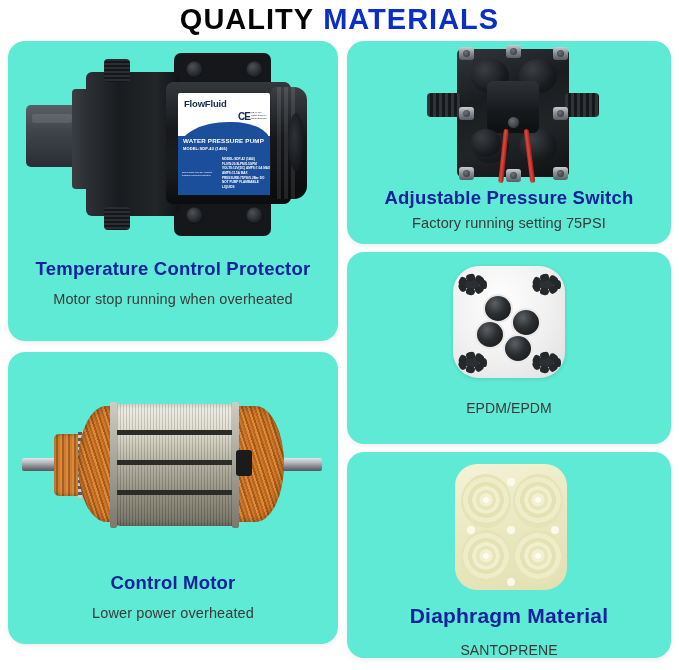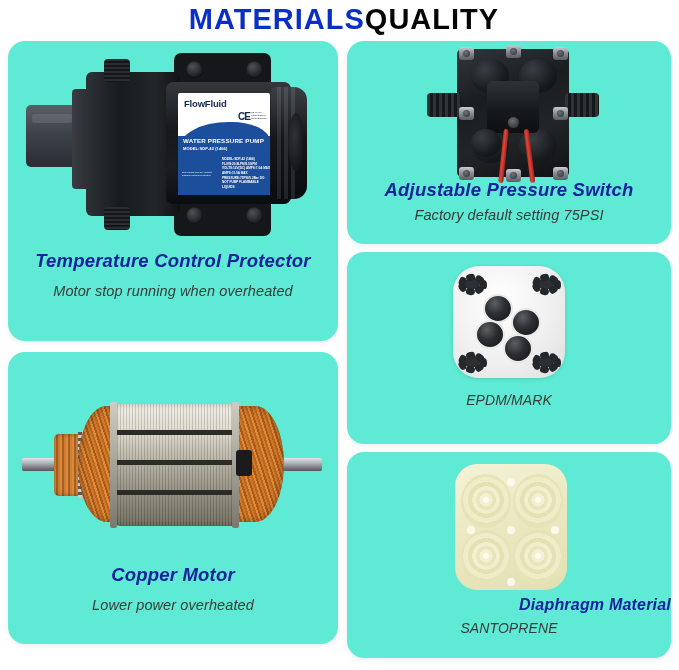--- a/index.html
+++ b/index.html
@@ -42,23 +42,22 @@
     box-shadow: 0 2px 5px rgba(0,0,0,0.07);
     overflow: hidden;
   }
   .card-media {
     position: absolute;
     left: 0; right: 0; top: 0;
     overflow: hidden;
   }
   .card-text {
     position: absolute;
-    left: 0; right: 0; bottom: 8px;
+    left: 0; right: 0; bottom: 0;
     text-align: center;
-    font-style: italic;
   }
   .card-head {
     color: #16219c;
     font-weight: 700;
     letter-spacing: 0.2px;
   }
   .card-sub {
     color: #3a3a3a;
     font-weight: 400;
     letter-spacing: 0.1px;
@@ -86,22 +85,22 @@
   #card-sealing .card-head  { font-size: 17.5px; }
   #card-sealing .card-sub   { font-size: 14px; margin-top: 6px; }
 
   #card-motor   .card-media { height: 205px; top: 12px; }
   #card-motor   .card-text  { height: 78px; padding-top: 6px; }
   #card-motor   .card-head  { font-size: 18.5px; }
   #card-motor   .card-sub   { font-size: 14.5px; margin-top: 11px; }
 
   #card-diaph   .card-media { height: 150px; }
   #card-diaph   .card-text  { height: 56px; padding-top: 2px; }
-  #card-diaph   .card-head  { font-size: 16px; text-align: right; }
-  #card-diaph   .card-sub   { font-size: 14px; margin-top: 6px; }
+  #card-diaph   .card-head  { font-size: 21px; }
+  #card-diaph   .card-sub   { font-size: 14px; margin-top: 14px; }
 
   
   .pump { position: absolute; left: 18px; top: 8px; width: 295px; height: 190px; }
   .pump-base {
     position: absolute; left: 148px; top: 4px; width: 97px; height: 183px;
     background: #15171a; border-radius: 7px;
   }
   .pump-bolt {
     position: absolute; width: 17px; height: 17px; border-radius: 50%;
     background: radial-gradient(circle at 38% 33%, #4e5257 0%, #25282c 55%, #0c0d0f 100%);
@@ -336,22 +335,22 @@
   }
   .arm-blacknub {
     position: absolute; left: 214px; top: 58px; width: 16px; height: 26px;
     background: #1b1b1b; border-radius: 3px;
   }
 </style>
 </head>
 <body>
 
 <div class="title-bar">
+  <span class="title-word title-a">QUALITY</span>
   <span class="title-word title-b">MATERIALS</span>
-  <span class="title-word title-a">QUALITY</span>
 </div>
 
 <div class="card" id="card-temp">
   <div class="card-media">
     <div class="pump">
       <div class="pump-base"></div>
       <div class="pump-bolt" style="left:160px; top:12px;"></div>
       <div class="pump-bolt" style="left:220px; top:12px;"></div>
       <div class="pump-bolt" style="left:160px; top:158px;"></div>
       <div class="pump-bolt" style="left:220px; top:158px;"></div>
@@ -419,21 +418,21 @@
       <div class="psw-screw" style="left:79px;  top:124px;"></div>
       <div class="psw-screw" style="left:126px; top:122px;"></div>
 
       <div class="psw-dome" style="left:44px; top:84px; width:30px; height:28px;"></div>
       <div class="psw-wire" style="left:74px;  top:84px; height:54px; transform:rotate(6deg);"></div>
       <div class="psw-wire" style="left:100px; top:84px; height:54px; transform:rotate(-7deg);"></div>
     </div>
   </div>
   <div class="card-text">
     <div class="card-head">Adjustable Pressure Switch</div>
-    <div class="card-sub">Factory default setting 75PSI</div>
+    <div class="card-sub">Factory running setting 75PSI</div>
   </div>
 </div>
 
 <div class="card" id="card-sealing">
   <div class="card-media">
     <div class="seal">
       <div class="seal-body"></div>
 
       <div class="seal-corner" style="left:16px;  top:14px;">
           <div class="seal-petal" style="left: 25px; top: 8px; transform: rotate(0deg);"></div>
@@ -472,21 +471,21 @@
           <div class="seal-petal" style="left: 20.8584px; top: 2.52718px; transform: rotate(308.571deg);"></div>
         </div>
 
       <div class="seal-cap" style="left:44px; top:36px;"></div>
       <div class="seal-cap" style="left:72px; top:50px;"></div>
       <div class="seal-cap" style="left:36px; top:62px;"></div>
       <div class="seal-cap" style="left:64px; top:76px;"></div>
     </div>
   </div>
   <div class="card-text">
-    <div class="card-sub">EPDM/MARK</div>
+    <div class="card-sub">EPDM/EPDM</div>
   </div>
 </div>
 
 <div class="card" id="card-motor">
   <div class="card-media">
     <div class="arm">
       <div class="arm-shaft" style="left:0px;   width:72px;"></div>
       <div class="arm-shaft" style="left:228px; width:72px;"></div>
 
       <div class="arm-commutator"></div>
@@ -500,21 +499,21 @@
         <div class="arm-slot" style="top:26px;"></div>
         <div class="arm-slot" style="top:56px;"></div>
         <div class="arm-slot" style="top:86px;"></div>
       </div>
       <div class="arm-endplate" style="left:88px;"></div>
       <div class="arm-endplate" style="left:210px;"></div>
       <div class="arm-blacknub"></div>
     </div>
   </div>
   <div class="card-text">
-    <div class="card-head">Copper Motor</div>
+    <div class="card-head">Control Motor</div>
     <div class="card-sub">Lower power overheated</div>
   </div>
 </div>
 
 <div class="card" id="card-diaph">
   <div class="card-media">
     <div class="diaph">
       <div class="diaph-body"></div>
       <div class="diaph-cell" style="left:10px; top:14px;"></div>
       <div class="diaph-cell" style="left:62px; top:14px;"></div>

